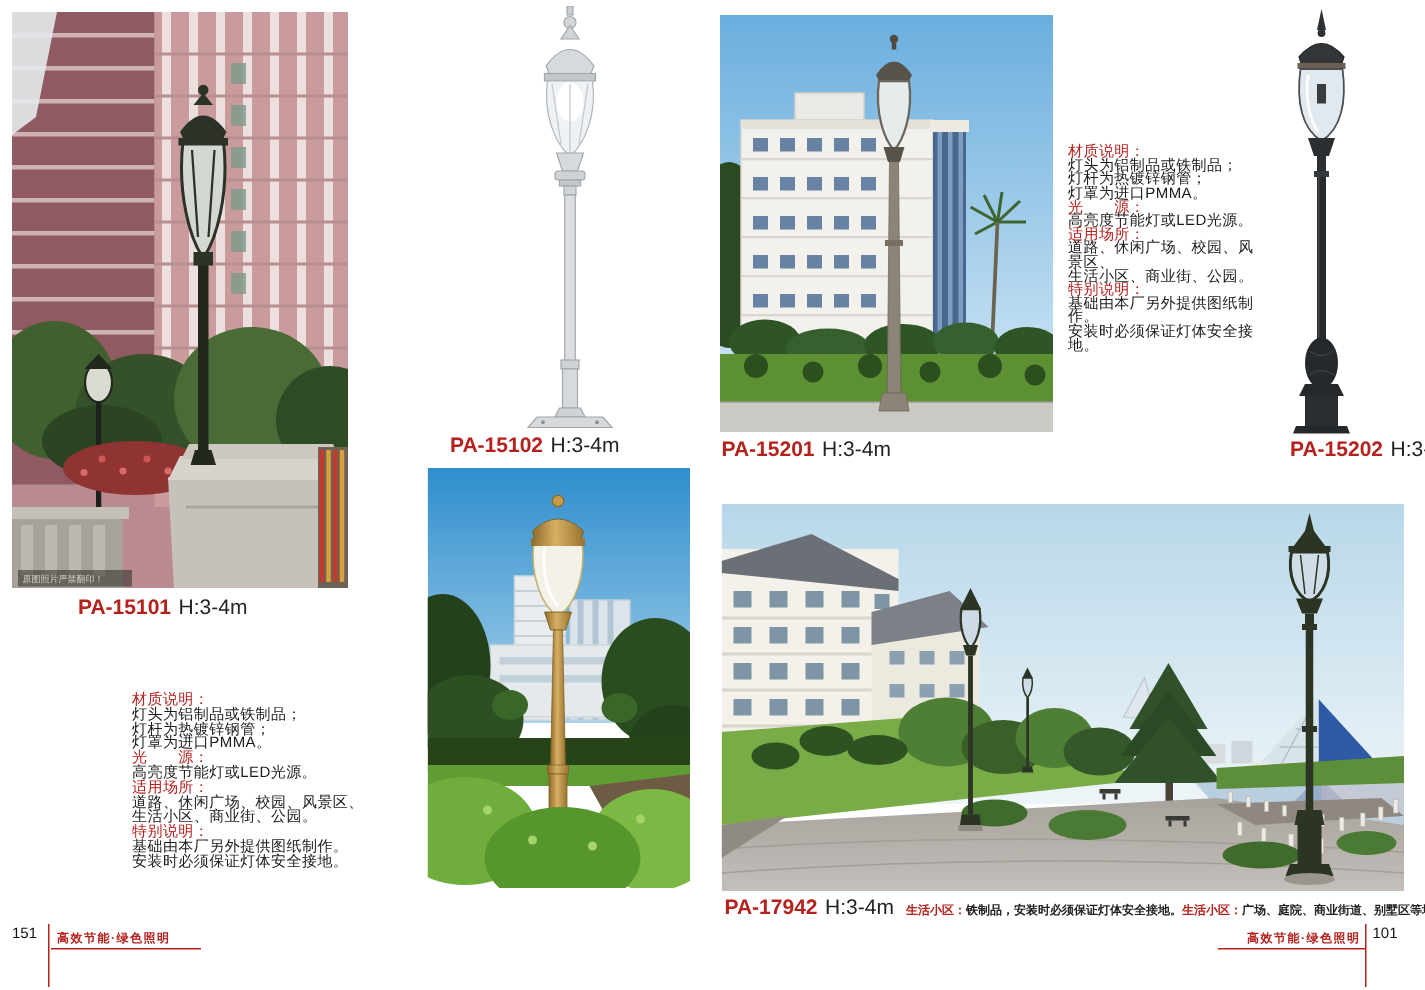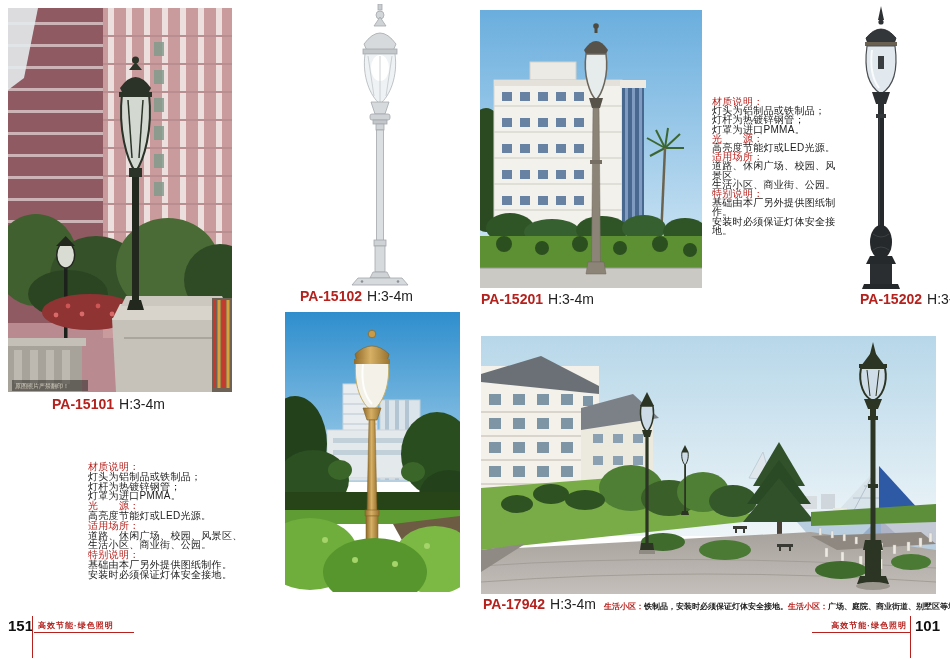--- a/index.html
+++ b/index.html
@@ -8,21 +8,21 @@
   .abs{position:absolute;}
   .photo{position:absolute;overflow:hidden;}
   .caption{position:absolute;font-size:14px;white-space:nowrap;color:#1c1c1c;}
   .caption .code{color:#b5211d;font-weight:700;}
   .caption .hval{color:#222;font-weight:400;margin-left:5px;}
   .techline{font-size:8px;color:#222;margin-left:8px;font-weight:700;}
   .techline .rl{color:#b5211d;}
   .spec{position:absolute;font-size:10px;line-height:9.8px;color:#1b1b1b;font-weight:400;
         letter-spacing:0.3px;}
   .spec .sh{color:#b5211d;}
-  .footer-num{position:absolute;font-size:15px;font-weight:700;color:#111;}
+  .footer-num{position:absolute;font-size:10px;font-weight:400;color:#111;}
   .footer-slogan{position:absolute;font-size:8px;font-weight:700;color:#b5211d;letter-spacing:1px;}
   .redline-h{position:absolute;height:1px;background:#b5211d;}
   .redline-v{position:absolute;width:1px;background:#b5211d;}
 </style>
 </head>
 <body>
 
 <div id="canvas">
 
   <div class="photo" style="left:8px;top:8px;width:224px;height:384px;">

